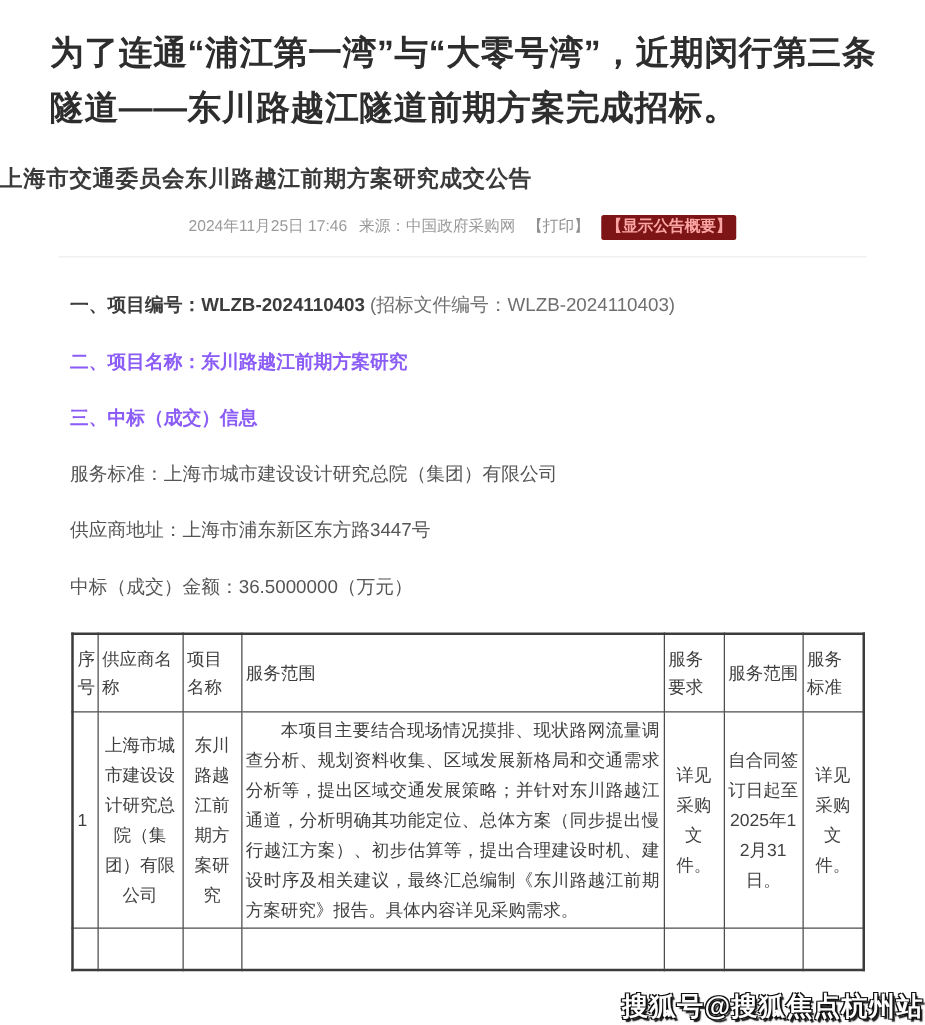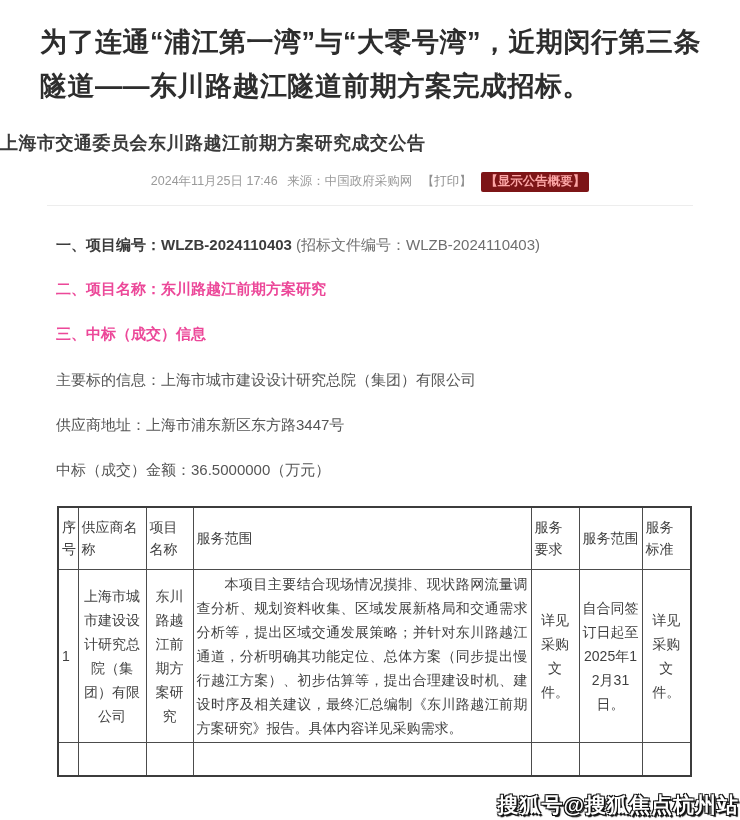--- a/index.html
+++ b/index.html
@@ -30,21 +30,21 @@
   }
   .divider {
     margin:13px 47px 0 47px;
     border-top:1px solid #ededed;
   }
   .sections { margin:30px 56px 0 56px; font-size:15px; }
   .sections .line { margin-bottom:28px; line-height:17px; }
   .sections .b { font-weight:700; color:#3c3c3c; }
   .sections .n { font-weight:400; color:#6f6f6f; }
   .sections .r { font-weight:400; color:#555555; }
-  .sections .heading { font-weight:700; color:#ec4899;font-family:Liberation Serif, serif; }
+  .sections .heading { font-weight:700; color:#8b5cf6; }
 
   table.subject {
     margin:16px 0 0 57px; width:633px;
     border-collapse:collapse; table-layout:fixed;
     border:2px solid #3c3c3c;
   }
   table.subject th, table.subject td {
     border:1px solid #4c4c4c;
     font-size:14px; font-weight:400; color:#3f3f3f;
     vertical-align:middle; padding:2px 3px;
@@ -85,21 +85,21 @@
 
 <div class="divider"></div>
 
 <div class="sections">
   <div class="line">
     <span class="b">一、项目编号：WLZB-2024110403</span>
     <span class="n">(招标文件编号：WLZB-2024110403)</span>
   </div>
   <div class="line heading">二、项目名称：东川路越江前期方案研究</div>
   <div class="line heading">三、中标（成交）信息</div>
-  <div class="line r">主要标的信息：上海市城市建设设计研究总院（集团）有限公司</div>
+  <div class="line r">服务标准：上海市城市建设设计研究总院（集团）有限公司</div>
   <div class="line r">供应商地址：上海市浦东新区东方路3447号</div>
   <div class="line r">中标（成交）金额：36.5000000（万元）</div>
 </div>
 
 <table class="subject">
   <colgroup>
     <col style="width:20px">
       <col style="width:68px">
       <col style="width:47px">
     <col style="width:338px">

